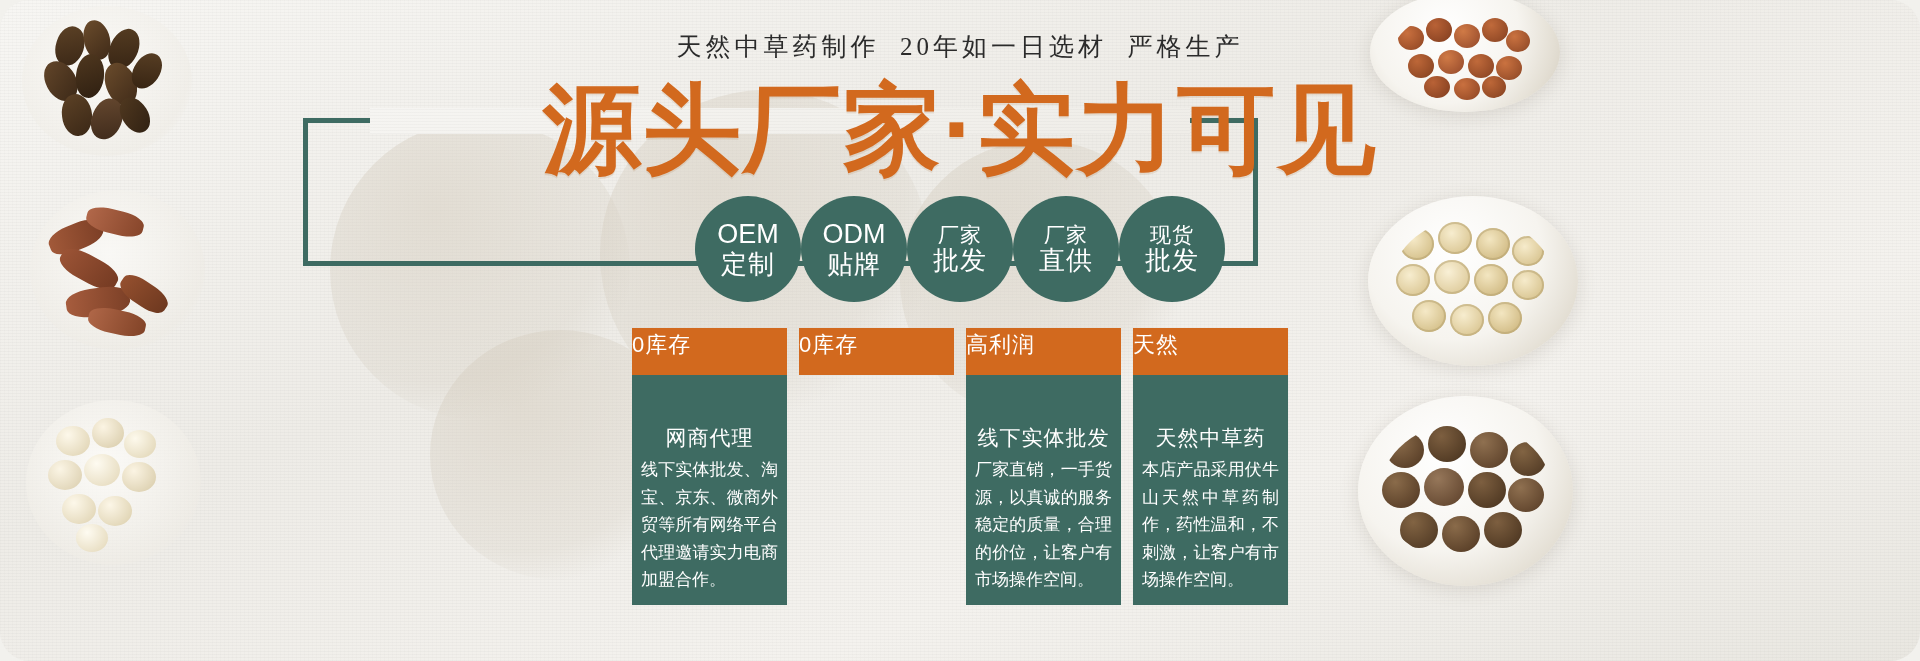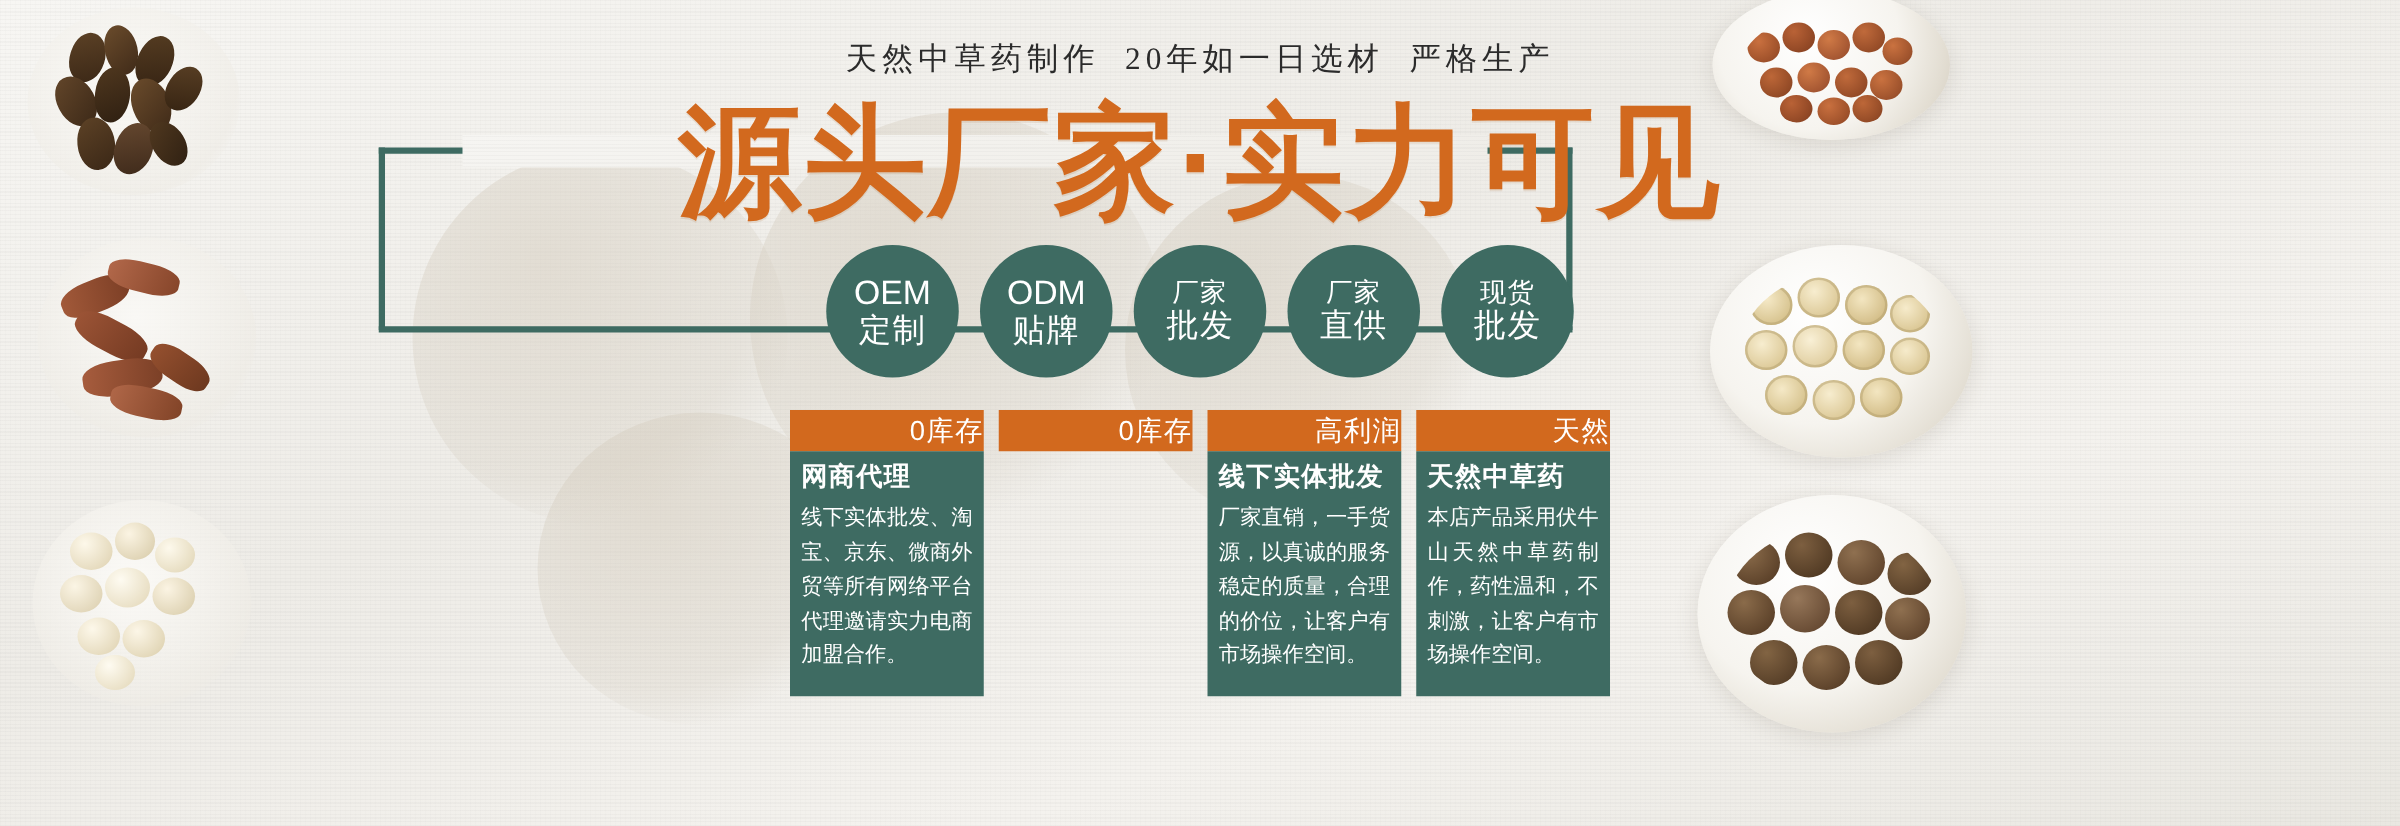--- a/index.html
+++ b/index.html
@@ -10,20 +10,21 @@
     position:relative;
   }
   #banner {
     position:absolute; inset:0;
     width:1920px; height:661px;
     overflow:hidden;
     background:
       repeating-linear-gradient(0deg, rgba(0,0,0,0.022) 0px, rgba(0,0,0,0.022) 1px, rgba(255,255,255,0) 1px, rgba(255,255,255,0) 3px),
       repeating-linear-gradient(90deg, rgba(0,0,0,0.012) 0px, rgba(0,0,0,0.012) 1px, rgba(255,255,255,0) 1px, rgba(255,255,255,0) 4px),
       linear-gradient(160deg,#f7f6f3 0%,#eeece7 40%,#f4f2ee 70%,#e9e7e1 100%);
+    border-radius: 30px;
   }
   
   .centerblob {
     position:absolute; border-radius:50%;
     background:radial-gradient(circle at 35% 30%, rgba(214,206,192,0.55), rgba(205,196,180,0.22) 60%, rgba(205,196,180,0) 75%);
     pointer-events:none;
   }
   
   .photo { position:absolute; border-radius:50%; overflow:hidden; }
   .bowl {
@@ -70,21 +71,20 @@
     text-shadow:0 2px 0 rgba(160,80,15,0.12);
   }
   
   .circle-line {
     position:absolute; left:303px; top:261px; width:955px; height:5px;
     background:#3e6b62;
   }
   .circles {
     position:absolute; left:0; right:0; top:196px;
     display:flex; justify-content:center; align-items:flex-start;
-    gap:17px;
   }
   .circle {
     width:106px; height:106px; border-radius:50%;
     background:#3e6b62;
     color:#ffffff;
     display:flex; flex-direction:column;
     align-items:center; justify-content:center;
     line-height:1.12;
   }
   .circle .l1 { font-size:27px; letter-spacing:0px; }
@@ -94,36 +94,38 @@
   
   .cards {
     position:absolute; left:0; right:0; top:328px;
     display:flex; justify-content:center; align-items:flex-start;
     gap:12px;
   }
   .card { width:155px; }
   .card-head {
     background:#d2691e;
     color:#ffffff;
-    text-align:right;
+    text-align:left;
     font-size:22px;
-    height:33px; line-height:33px;
+    height:47px; line-height:33px;
     letter-spacing:1px;
   }
   .card-body {
     background:#3e6b62;
     color:#ffffff;
     padding:7px 9px 11px 9px;
     min-height:196px;
   }
   .card-title {
-    font-size:21px; font-weight:bold;
+    text-align:center;
+    font-size:21px; font-weight:normal;
     letter-spacing:1px;
     margin-bottom:4px;
     line-height:1.35;
+    margin-top:42px;
   }
   .card-text {
     font-size:17px;
     line-height:1.62;
     text-align:justify;
     letter-spacing:0px;
   }
 </style>
 </head>
 <body>

